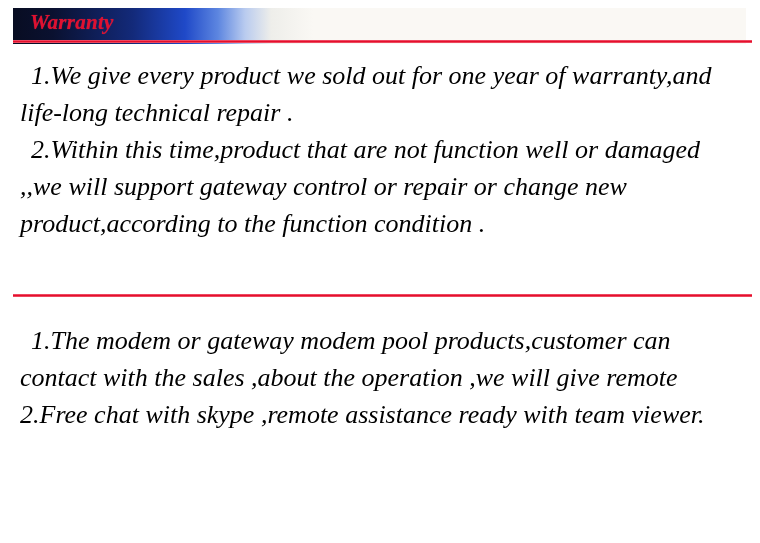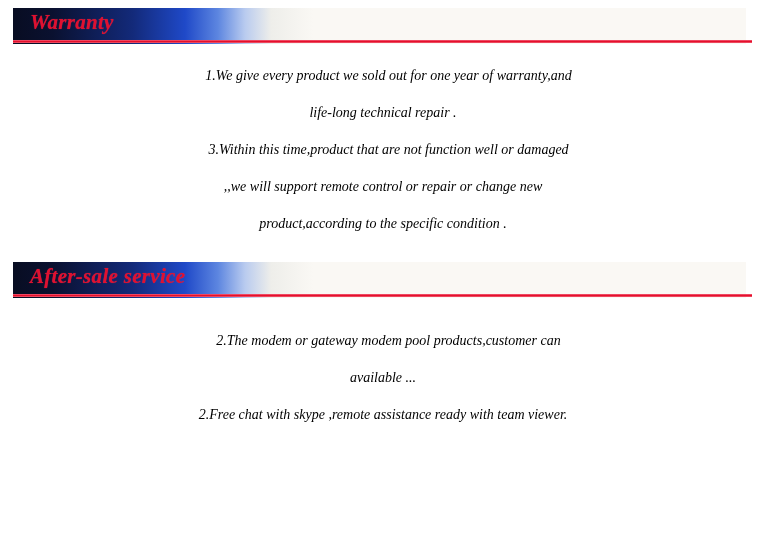--- a/index.html
+++ b/index.html
@@ -71,25 +71,24 @@
   #banner-aftersale { top: 262px; }
   #rule-aftersale   { top: 294px; left: 13px; }
 
   
   .body-block {
     position: absolute;
     left: 20px;
     width: 726px;
     font-family: "Liberation Serif", "DejaVu Serif", serif;
     font-style: italic;
-    font-size: 14px;
+    font-size: 26px;
     line-height: 37px;
     color: #000000;
     white-space: nowrap;
-    text-align: center;
   }
   #body-warranty  { top: 57px; }
   #body-aftersale { top: 322px; }
 
   .text-line {
     height: 37px;
     white-space: nowrap;
   }
   .indent { padding-left: 11px; }
 </style>
@@ -99,29 +98,26 @@
 <div class="page">
 
   <div class="banner" id="banner-warranty">
     <span class="banner-title">Warranty</span>
   </div>
   <div class="banner-rule" id="rule-warranty"></div>
 
   <div class="body-block" id="body-warranty">
     <div class="text-line indent">1.We give every product we sold out for one year of warranty,and</div>
     <div class="text-line">life-long technical repair .</div>
-    <div class="text-line indent">3.Within this time,product that are not function well or damaged</div>
-    <div class="text-line">,,we will support remote control or repair or change new</div>
-    <div class="text-line">product,according to the specific condition .</div>
+    <div class="text-line indent">2.Within this time,product that are not function well or damaged</div>
+    <div class="text-line">,,we will support gateway control or repair or change new</div>
+    <div class="text-line">product,according to the function condition .</div>
   </div>
 
-  <div class="banner" id="banner-aftersale">
-    <span class="banner-title">After-sale service</span>
-  </div>
   <div class="banner-rule" id="rule-aftersale"></div>
 
   <div class="body-block" id="body-aftersale">
-    <div class="text-line indent">2.The modem or gateway modem pool products,customer can</div>
-    <div class="text-line">available ...</div>
+    <div class="text-line indent">1.The modem or gateway modem pool products,customer can</div>
+    <div class="text-line">contact with the sales ,about the operation ,we will give remote</div>
     <div class="text-line">2.Free chat with skype ,remote assistance ready with team viewer.</div>
   </div>
 
 </div>
 
 </body></html>

